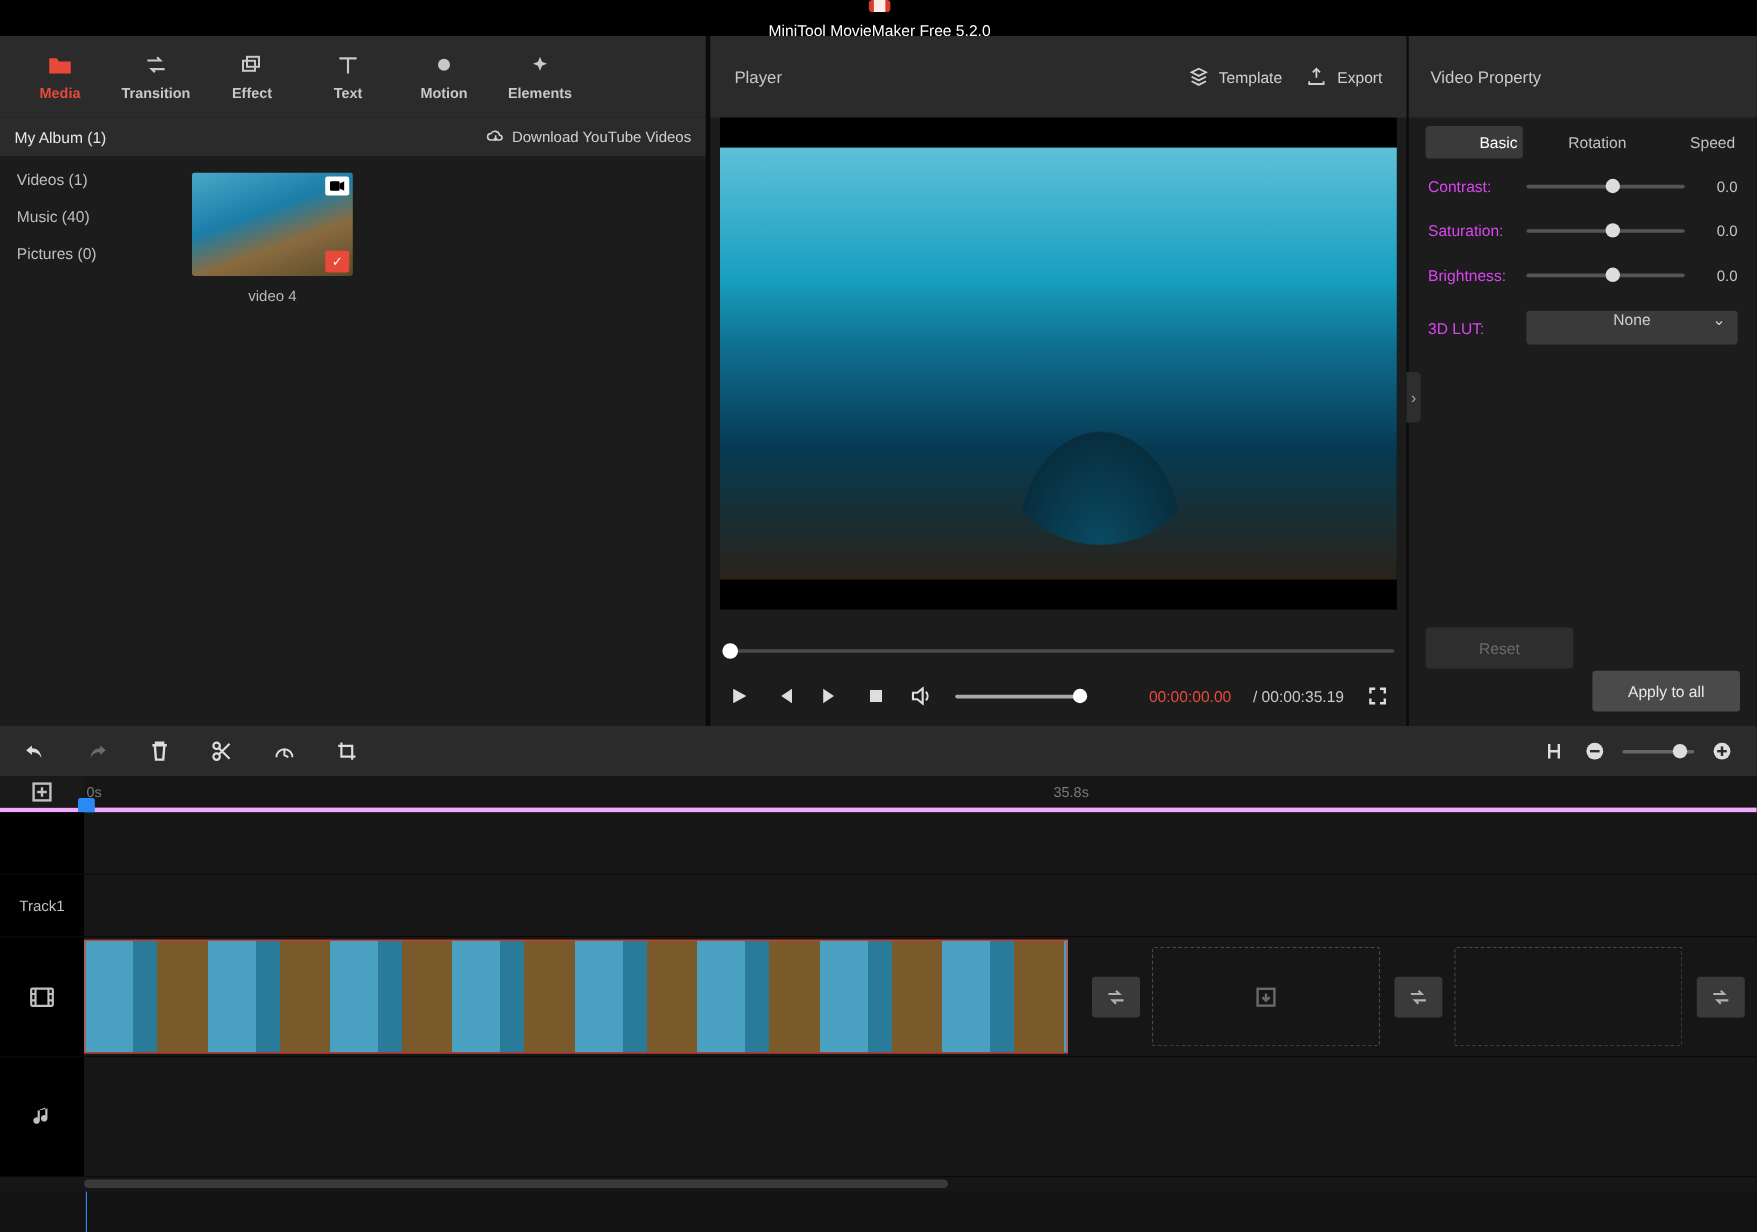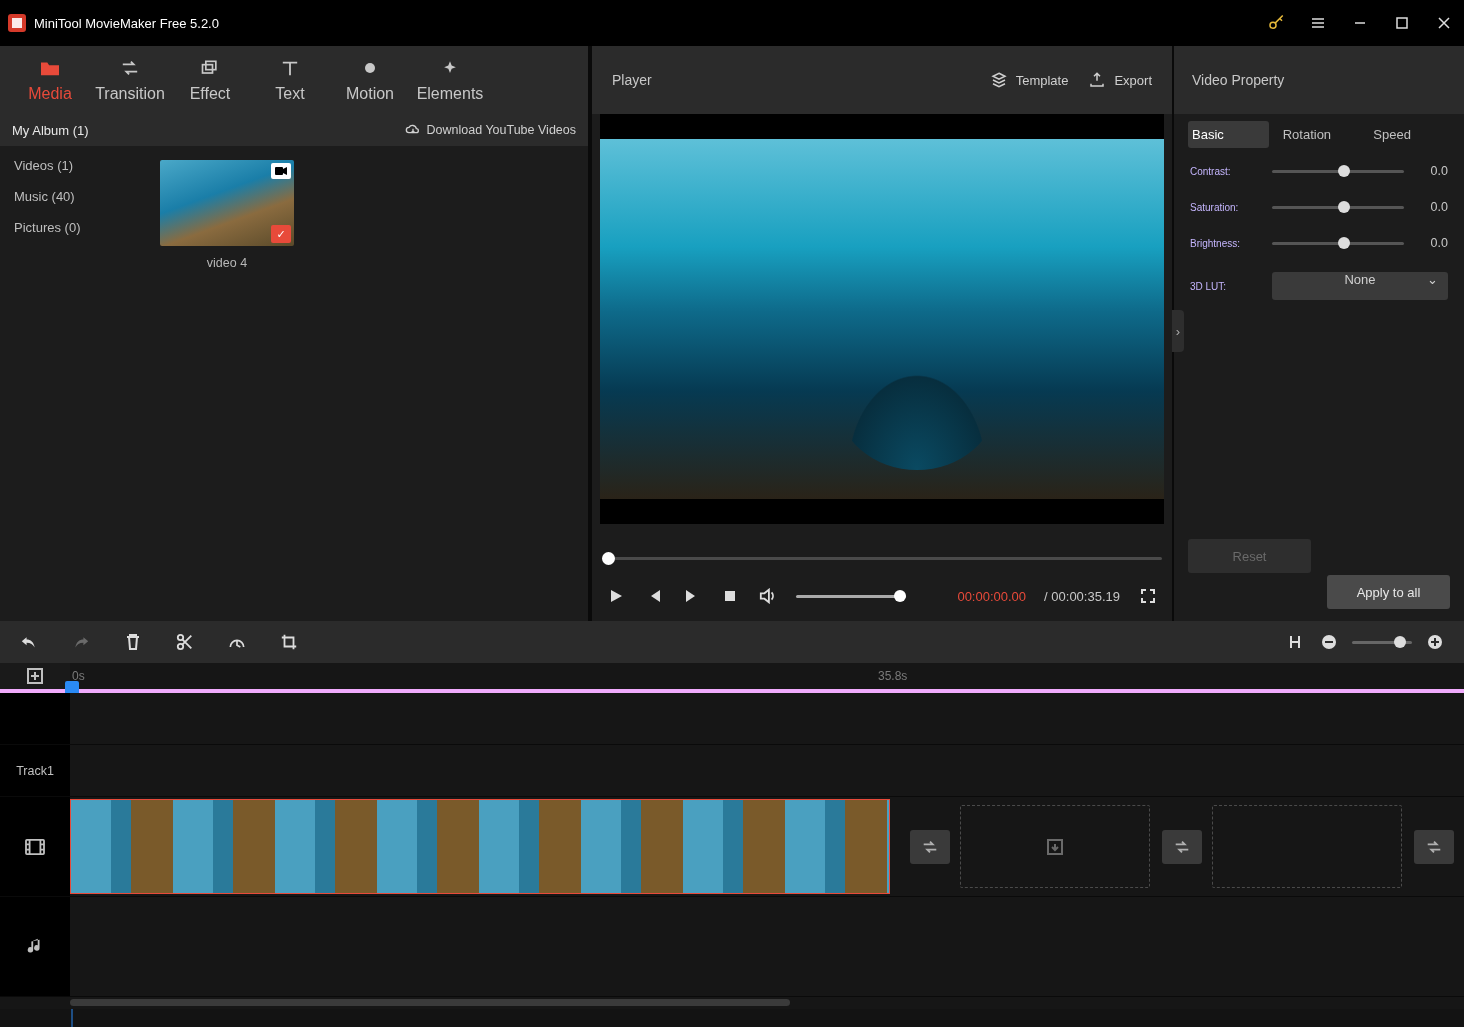--- a/index.html
+++ b/index.html
@@ -8,26 +8,27 @@
   height: 1027px;
   background: #0f0f0f;
   font-family: -apple-system, "Segoe UI", Arial, sans-serif;
   color: #c8c8c8;
   font-size: 13px;
   overflow: hidden;
 }
 
 
 .titlebar {
-  height: 46px;
+  height: 30px;
   background: #000;
   display: flex;
   align-items: center;
   padding: 0 6px 0 8px;
   gap: 8px;
+  flex-direction: column;
 }
 .logo-badge {
   width: 18px; height: 18px;
   background: #d53a2a;
   border-radius: 3px;
   display: flex; align-items: center; justify-content: center;
 }
 .title-text { color: #fff; font-size: 13px; flex: 1; }
 .titlebar-right { display: flex; align-items: center; gap: 14px; }
 .titlebar-icon { width: 28px; height: 28px; display:flex; align-items:center; justify-content:center; cursor:pointer; }
@@ -62,21 +63,21 @@
   display: flex;
   flex-direction: column;
   align-items: center;
   justify-content: center;
   gap: 6px;
   color: #c8c8c8;
   cursor: pointer;
 }
 .top-tab.active { color: #e84a3a; }
 .top-tab .tt-icon { font-size: 20px; height: 22px; display:flex; align-items:center; justify-content:center; }
-.top-tab .tt-label { font-size: 16px; }
+.top-tab .tt-label { font-size: 12px; font-weight: bold; }
 
 .album-row {
   height: 32px;
   background: #2b2b2b;
   display: flex;
   align-items: center;
   padding: 0 12px;
   gap: 8px;
 }
 .album-row .left-cell {
@@ -219,31 +220,31 @@
 .rp-tabs {
   height: 40px;
   display:flex;
   align-items:center;
   justify-content:center;
   gap: 10px;
   padding: 8px 14px;
 }
 .rp-tab {
   flex:1;
-  text-align:left;
+  text-align:right;
   padding: 6px 4px;
   border-radius: 3px;
   color:#c0c0c0;
   cursor:pointer;
   font-size:13px;
 }
 .rp-tab.active { background:#3a3a3a; color:#fff; }
 .rp-body { flex:1; padding: 10px 16px; display:flex; flex-direction:column; gap: 22px; }
 .rp-row { display:flex; align-items:center; gap: 10px; }
-.rp-label { width: 72px; color:#c4b5fd; font-size:10px; }
+.rp-label { width: 72px; color:#d946ef; font-size:13px; }
 .rp-slider { flex:1; height: 3px; background:#555; border-radius:2px; position:relative; cursor:pointer; }
 .rp-slider-thumb { position:absolute; left:50%; top:-5px; width:12px; height:12px; border-radius:50%; background:#ddd; }
 .rp-val { width: 34px; text-align:right; color:#c8c8c8; font-size:12.5px; }
 .rp-select {
   flex:1; height:28px; background:#3a3a3a; border-radius:3px;
   display:flex; align-items:flex-start; justify-content:center; position:relative;
   color:#d0d0d0; cursor:pointer; font-size:13px;
 }
 .rp-select .chev { position:absolute; right:10px; }
 .rp-footer {

